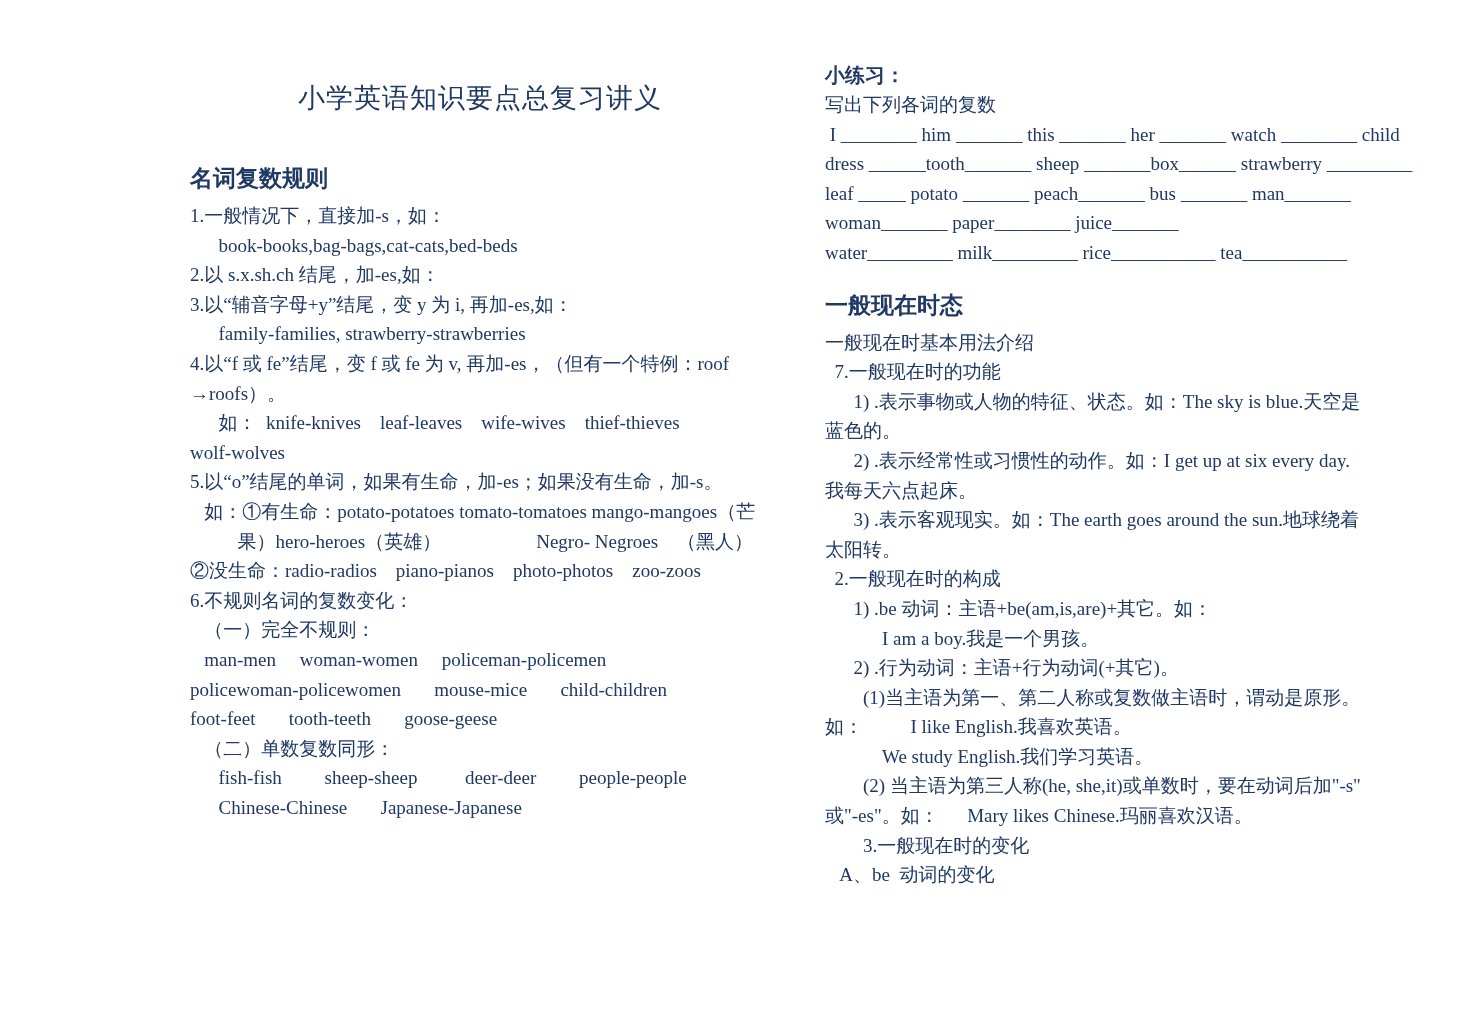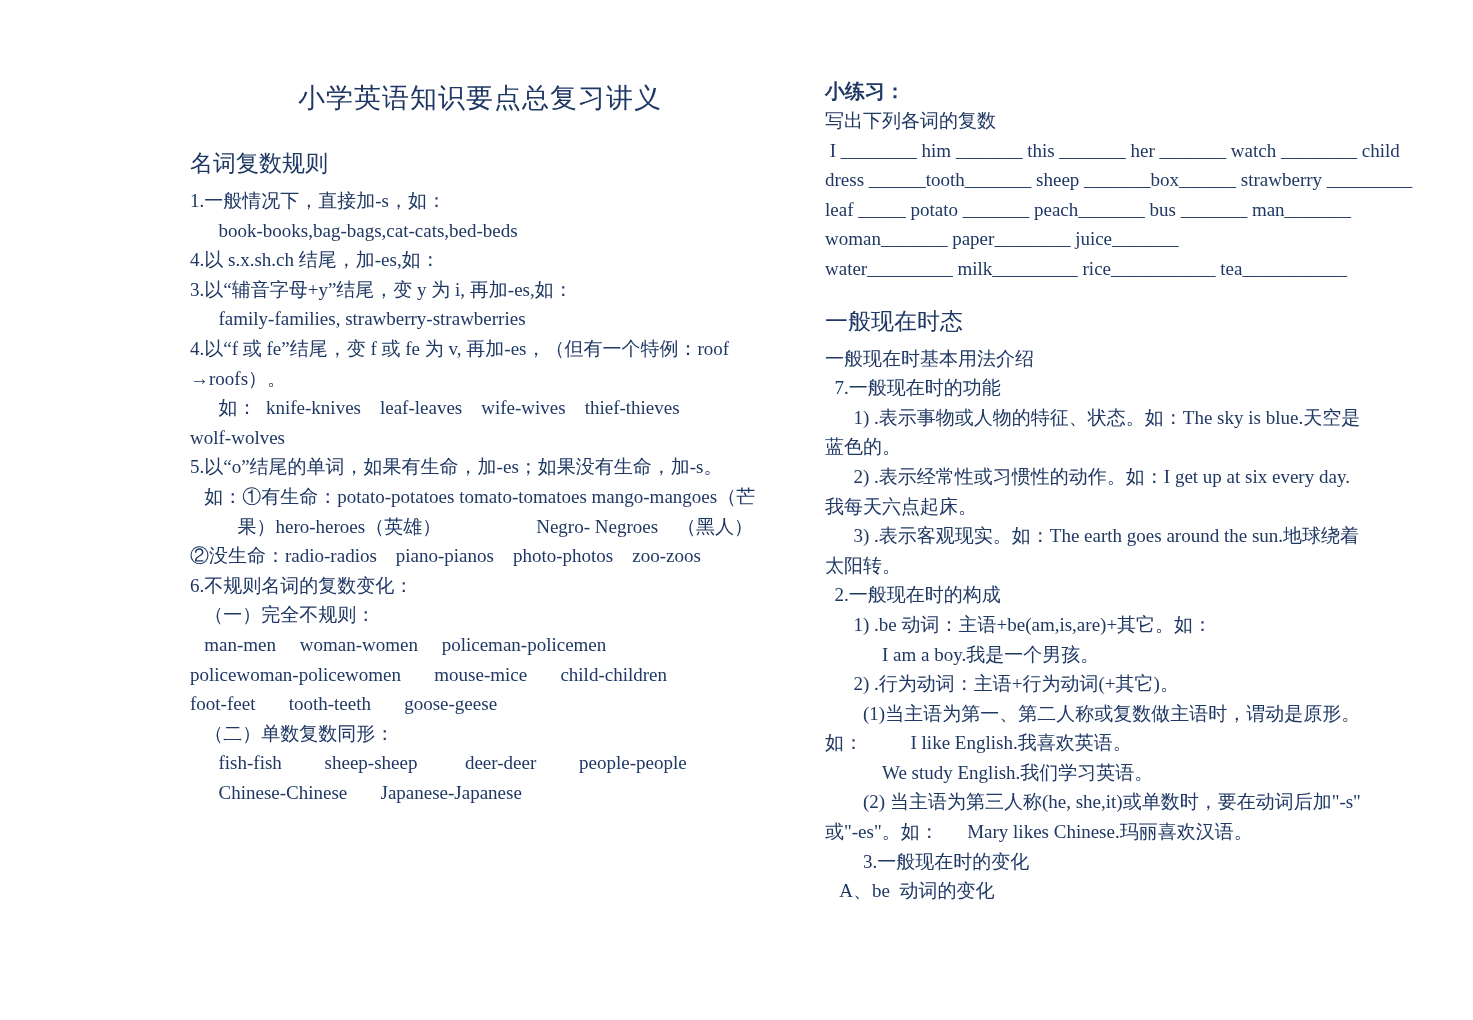--- a/index.html
+++ b/index.html
@@ -13,25 +13,25 @@
   .page { position: absolute; left: 0; top: 0; width: 1473px; height: 862px; background: #ffffff; }
 
   .doc-title {
     position: absolute; left: 190px; top: 80px; width: 580px;
     margin: 0; text-align: center;
     font-size: 27px; font-weight: 400; letter-spacing: 1px;
   }
 
   .col { position: absolute; }
   .col-left  { left: 190px; top: 148px; width: 592px; }
-  .col-right { left: 825px; top: 76px;  width: 600px; }
+  .col-right { left: 825px; top: 60px;  width: 600px; }
 
   .section-heading {
-    margin: 0 0 6px 0;
-    font-size: 23px; font-weight: 400; line-height: 32px;
+    margin: 15px 0 6px 0;
+    font-size: 23px; font-weight: 700; line-height: 32px;
   }
   .sub-heading {
     margin: 0;
     font-size: 20px; font-weight: 700; line-height: 30px;
   }
   .heading-gap { margin-top: 22px; }
 
   .lines { margin: 0; }
   .line {
     margin: 0;
@@ -46,21 +46,21 @@
 
 <div class="page">
 
   <h1 class="doc-title">小学英语知识要点总复习讲义</h1>
 
   <div class="col col-left">
     <h2 class="section-heading">名词复数规则</h2>
     <div class="lines">
         <p class="line">1.一般情况下，直接加-s，如：</p>
         <p class="line">      book-books,bag-bags,cat-cats,bed-beds</p>
-        <p class="line">4.以 s.x.sh.ch 结尾，加-es,如：</p>
+        <p class="line">2.以 s.x.sh.ch 结尾，加-es,如：</p>
         <p class="line">3.以“辅音字母+y”结尾，变 y 为 i, 再加-es,如：</p>
         <p class="line">      family-families, strawberry-strawberries</p>
         <p class="line">4.以“f 或 fe”结尾，变 f 或 fe 为 v, 再加-es，（但有一个特例：roof</p>
         <p class="line">→roofs）。</p>
         <p class="line">      如：  knife-knives    leaf-leaves    wife-wives    thief-thieves</p>
         <p class="line">wolf-wolves</p>
         <p class="line">5.以“o”结尾的单词，如果有生命，加-es；如果没有生命，加-s。</p>
         <p class="line">   如：①有生命：potato-potatoes tomato-tomatoes mango-mangoes（芒</p>
         <p class="line">          果）hero-heroes（英雄）                    Negro- Negroes    （黑人）</p>
         <p class="line">②没生命：radio-radios    piano-pianos    photo-photos    zoo-zoos</p>

